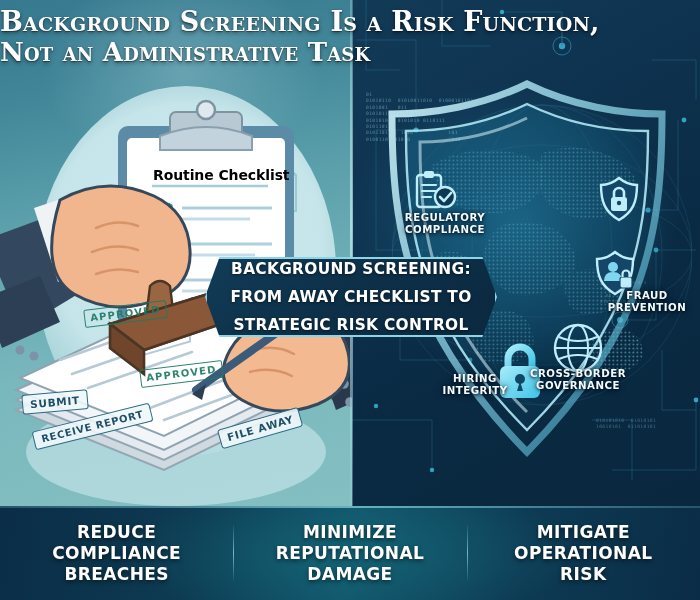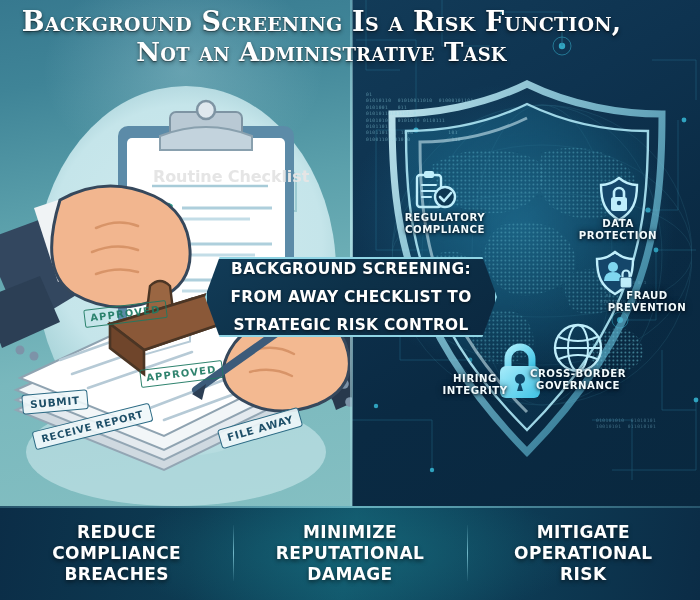--- a/index.html
+++ b/index.html
@@ -81,21 +81,20 @@
   .codetext.t1 { left: 366px; top: 92px; }
   .codetext.t2 { left: 596px; top: 418px; color: rgba(140,205,225,0.40); }
   .codetext.t3 { left: 600px; top: 280px; font-size: 4.2px; color: rgba(140,205,225,0.34); }
 
   
   .title-wrap {
     position: absolute;
     left: 0; top: 6px;
     width: 643px;
     z-index: 20;
-    text-align: center;
     pointer-events: none;
   }
   .title-line {
     font-family: "DejaVu Serif", "Liberation Serif", serif;
     font-variant: small-caps;
     font-weight: bold;
     color: #ffffff;
     font-size: 27px;
     line-height: 31px;
     letter-spacing: 0.2px;
@@ -105,22 +104,22 @@
 
   
   .illus-left { position: absolute; left: 0; top: 60px; width: 352px; height: 446px; z-index: 5; }
 
   .clipboard-title {
     position: absolute;
     left: 153px; top: 167px;
     z-index: 9;
     font-family: "DejaVu Sans", sans-serif;
     font-weight: bold;
-    font-size: 16px;
-    color: #e5e5e5;
+    font-size: 14px;
+    color: #000000;
     letter-spacing: -0.1px;
     white-space: nowrap;
   }
 
   .stamp-word {
     position: absolute;
     z-index: 10;
     font-family: "DejaVu Sans", sans-serif;
     font-weight: bold;
     font-size: 10px;
@@ -526,22 +525,20 @@
   <svg class="icon-node" style="left:552px; top:322px;" width="52" height="52" viewBox="0 0 52 52">
     <circle cx="26" cy="26" r="23" fill="none" stroke="#bfeefb" stroke-width="2.4"></circle>
     <ellipse cx="26" cy="26" rx="10" ry="23" fill="none" stroke="#bfeefb" stroke-width="2"></ellipse>
     <line x1="3" y1="26" x2="49" y2="26" stroke="#bfeefb" stroke-width="2"></line>
     <path d="M7 15 q19 8 38 0" fill="none" stroke="#bfeefb" stroke-width="2"></path>
     <path d="M7 37 q19 -8 38 0" fill="none" stroke="#bfeefb" stroke-width="2"></path>
   </svg>
 
   <div class="pill-label regulatory">REGULATORY
 COMPLIANCE</div>
-  <div class="pill-label dataprot">DATA
-PROTECTION</div>
   <div class="pill-label fraud">FRAUD
 PREVENTION</div>
   <div class="pill-label hiring">HIRING
 INTEGRITY</div>
   <div class="pill-label crossb">CROSS-BORDER
 GOVERNANCE</div>
 
   <div class="title-wrap">
     <div class="title-line l1">Background Screening Is a Risk Function,</div>
     <div class="title-line l2">Not an Administrative Task</div>

